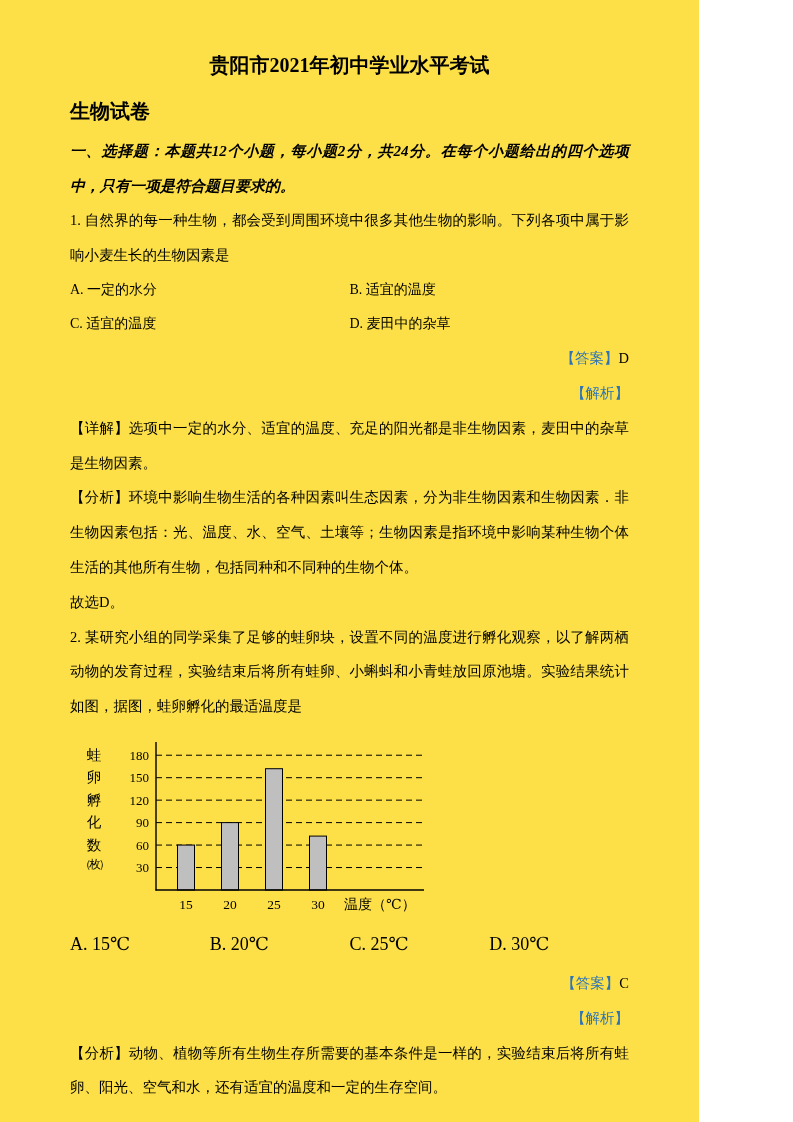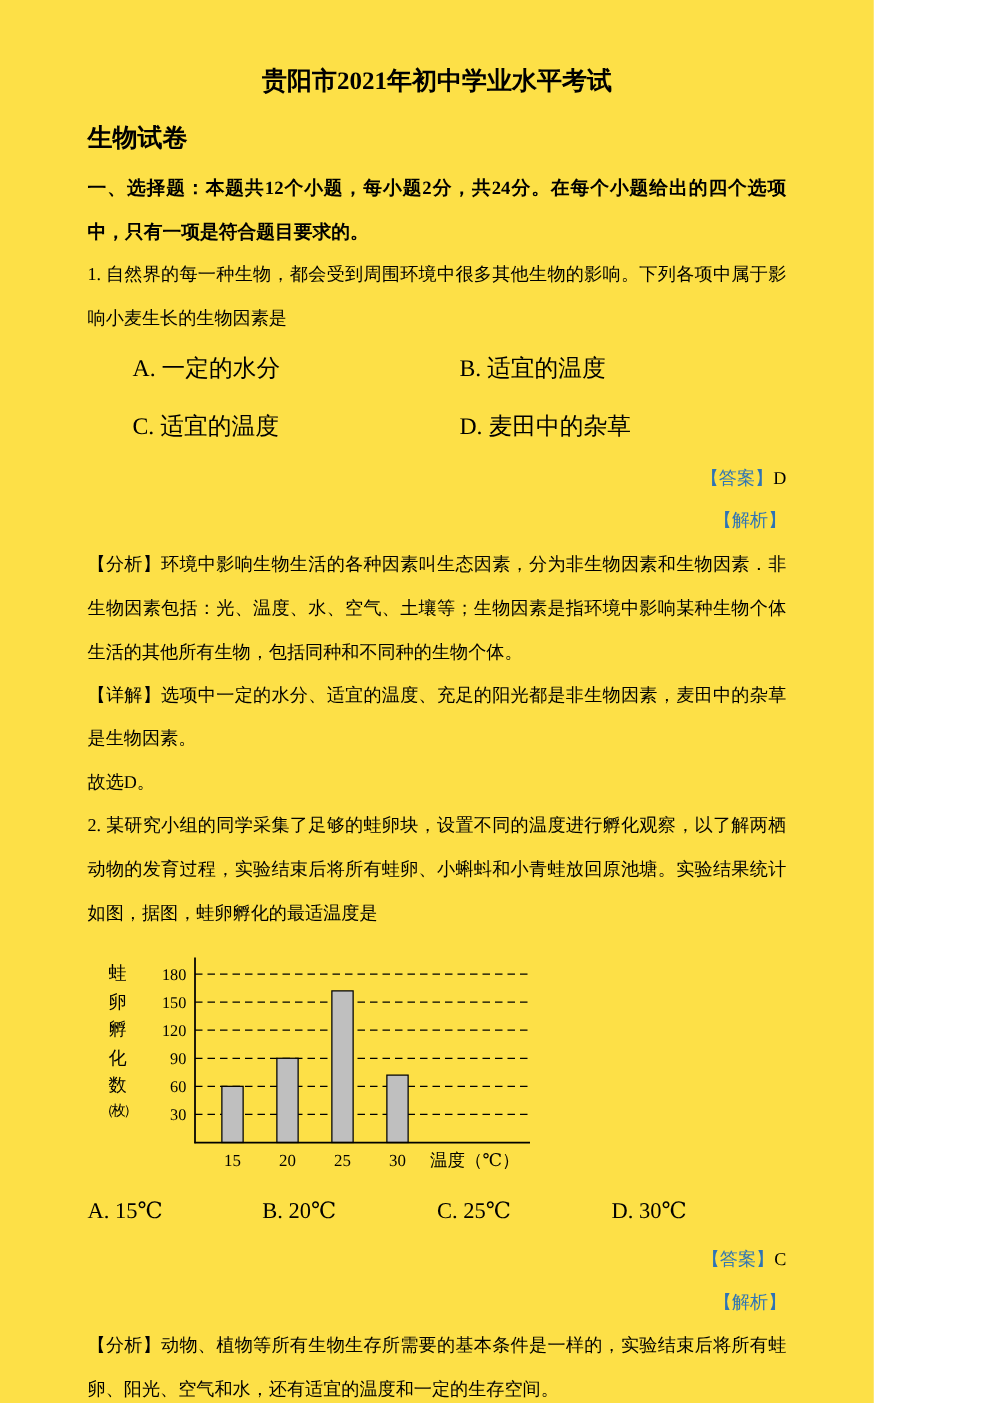--- a/index.html
+++ b/index.html
@@ -1,22 +1,22 @@
 <!DOCTYPE html>
 <html style="--answer-blue: #2e74b5;"><head>
 <meta charset="utf-8">
 <style>
   html,body{margin:0;padding:0;background:#ffffff;color:#000;}
   body{font-family:"Liberation Serif","DejaVu Serif",serif;}
   .page{width:699px;min-height:1122px;box-sizing:border-box;padding:50px 70px 36px 70px;background:#fde047;}
   .doc-title{font-size:20px;font-weight:700;text-align:center;margin:0 0 16px 0;line-height:1.5;}
   .doc-subtitle{font-size:20px;font-weight:700;text-align:left;margin:0 0 8px 0;line-height:1.5;}
-  .section-header{font-size:15px;font-weight:700;line-height:2.3;margin:0;text-align:justify;}
+  .section-header{font-size:15px;font-weight:700;line-height:2.3;margin:0;text-align:justify;font-style:italic;}
   .body-p{font-size:14.5px;line-height:2.4;margin:0;text-align:justify;}
-  .opts2{display:grid;grid-template-columns:50% 50%;font-size:19px;line-height:2.45;margin-left:36px;}
+  .opts2{display:grid;grid-template-columns:50% 50%;font-size:14px;line-height:2.45;}
   .opts4{display:grid;grid-template-columns:25% 25% 25% 25%;font-size:18px;line-height:2.45;}
   .line{font-size:14.5px;line-height:2.4;margin:0;text-align:right;}
   .blue{color:var(--answer-blue,#2e74b5);}
   .chart-wrap{display:flex;align-items:flex-start;margin:12px 0 4px 8px;}
   .y-axis-label{width:32px;flex:0 0 32px;text-align:center;font-size:14.5px;line-height:1.55;padding-top:8px;}
   .y-axis-label div:last-child{font-size:11.5px;letter-spacing:-2px;white-space:nowrap;}
   svg text{font-family:"Liberation Serif","DejaVu Serif",serif;fill:#000;}
 </style>
 </head>
 <body>
@@ -32,22 +32,22 @@
   <div class="opts2">
     <span>A. 一定的水分</span>
     <span>B. 适宜的温度</span>
   </div>
   <div class="opts2">
     <span>C. 适宜的温度</span>
     <span>D. 麦田中的杂草</span>
   </div>
   <p class="line"><span class="blue">【答案】</span><span>D</span></p>
   <p class="line"><span class="blue">【解析】</span></p>
+  <p class="body-p">【详解】选项中一定的水分、适宜的温度、充足的阳光都是非生物因素，麦田中的杂草是生物因素。</p>
   <p class="body-p">【分析】环境中影响生物生活的各种因素叫生态因素，分为非生物因素和生物因素．非生物因素包括：光、温度、水、空气、土壤等；生物因素是指环境中影响某种生物个体生活的其他所有生物，包括同种和不同种的生物个体。</p>
-  <p class="body-p">【详解】选项中一定的水分、适宜的温度、充足的阳光都是非生物因素，麦田中的杂草是生物因素。</p>
   <p class="body-p">故选D。</p>
 
   <p class="body-p">2. 某研究小组的同学采集了足够的蛙卵块，设置不同的温度进行孵化观察，以了解两栖动物的发育过程，实验结束后将所有蛙卵、小蝌蚪和小青蛙放回原池塘。实验结果统计如图，据图，蛙卵孵化的最适温度是</p>
 
   <div class="chart-wrap">
     <div class="y-axis-label">
         <div>蛙</div>
         <div>卵</div>
         <div>孵</div>
         <div>化</div>

